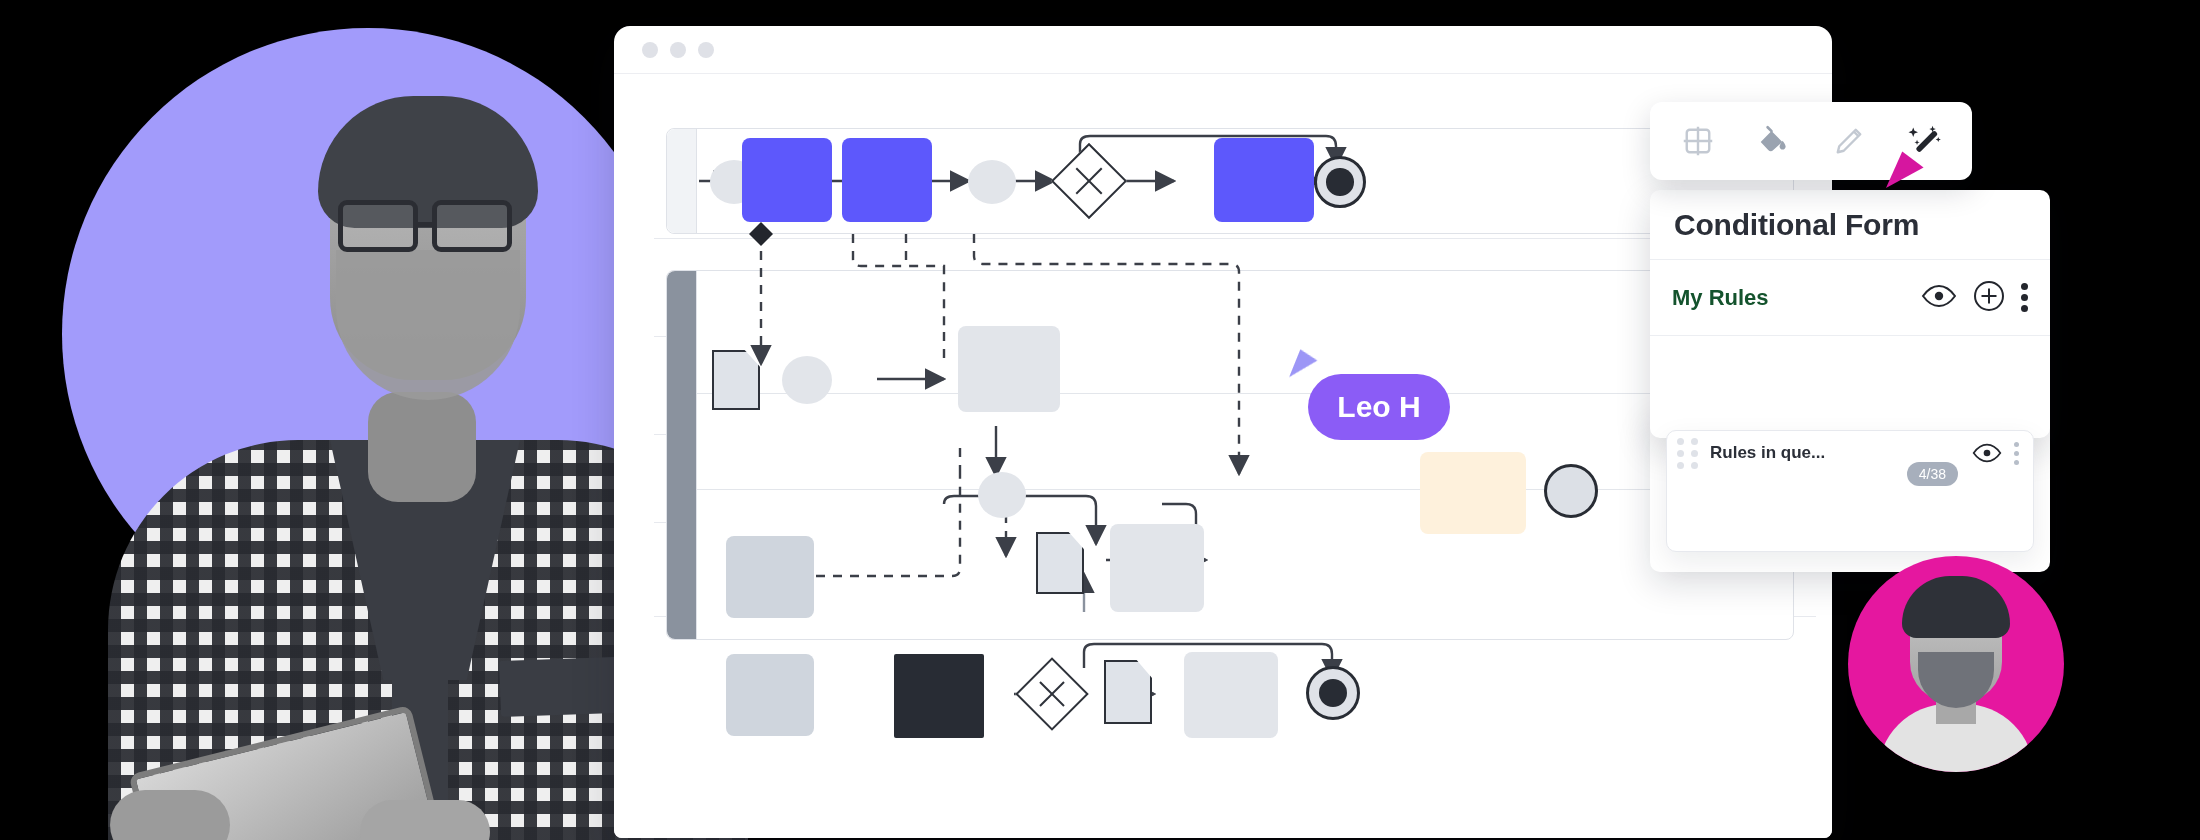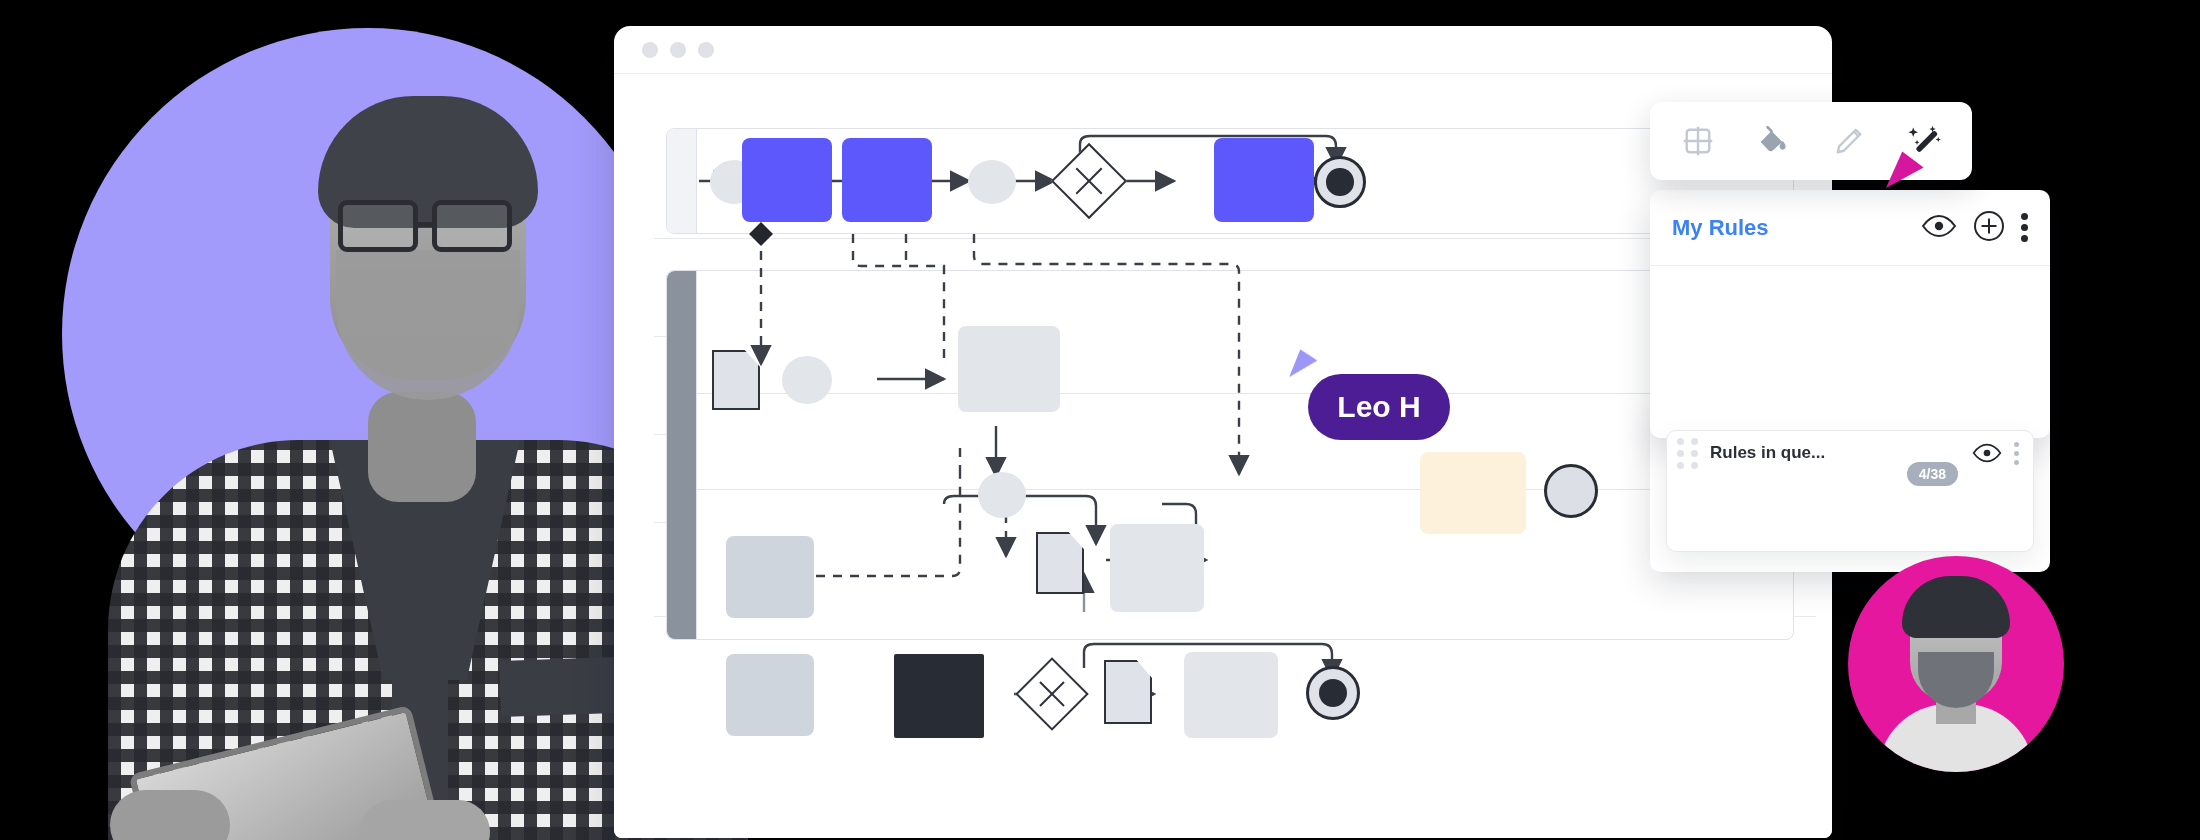--- a/index.html
+++ b/index.html
@@ -109,21 +109,21 @@
   .gw .x2 { top: 50%; left: 14%; height: 2px; width: 72%; margin-top: -1px; }
 
   
   svg.flow { position: absolute; left: 0; top: 0; width: 100%; height: 100%; overflow: visible; pointer-events: none; }
 
   
   .cursor-tag {
     position: absolute; display: flex; align-items: center; justify-content: center;
     border-radius: 999px; color: #fff; font-weight: 700; white-space: nowrap;
   }
-  .cursor-leo { left: 694px; top: 300px; width: 142px; height: 66px; background: #4c1d95; font-size: 30px; z-index: 30; }
+  .cursor-leo { left: 694px; top: 300px; width: 142px; height: 66px; background: #8b5cf6; font-size: 30px; z-index: 30; }
   .cursor-arrow { position: absolute; z-index: 31; width: 0; height: 0; }
   .arrow-leo {
     left: 680px; top: 278px;
     border-left: 20px solid #9C96F6; border-bottom: 26px solid transparent; border-top: 4px solid transparent;
     transform: rotate(22deg);
     filter: drop-shadow(0 0 0 #fff);
   }
   .arrow-leo::after {
     content:""; position:absolute; left:-24px; top:-6px; width:30px; height:36px;
   }
@@ -137,37 +137,37 @@
   .tb-btn { width: 54px; height: 54px; display: flex; align-items: center; justify-content: center; border-radius: 8px; }
 
   
   .side-panel {
     position: absolute; left: 1650px; top: 190px; width: 400px; height: 248px;
     background: #fff; border-radius: 10px; box-shadow: 0 12px 34px rgba(14,20,40,.18); z-index: 35;
     overflow: visible;
   }
   .sp-title { height: 70px; display: flex; align-items: center; padding: 0 24px; font-size: 30px; font-weight: 700; color: #2b2f38; letter-spacing: -.2px; white-space: nowrap; overflow: hidden; border-bottom: 1px solid #eceef2; }
   .sp-rules-bar { height: 76px; display: flex; align-items: center; padding: 0 22px; border-bottom: 1px solid #eceef2; }
-  .sp-rules-bar .lbl { font-size: 22px; font-weight: 700; color: #3b82f6; }
+  .sp-rules-bar .lbl { font-size: 22px; font-weight: 700; color: #14532d; }
   .sp-actions { margin-left: auto; display: flex; align-items: center; gap: 16px; }
 
   .rules-card {
     position: absolute; left: 1666px; top: 430px; width: 368px; height: 122px;
     background: #fff; border: 1px solid #e7e9ee; border-radius: 10px; z-index: 36;
     box-shadow: 0 10px 28px rgba(14,20,40,.08);
   }
   .panel-body-bg {
     position: absolute; left: 1650px; top: 410px; width: 400px; height: 162px;
     background: #fff; border-radius: 0 0 10px 10px; box-shadow: 0 12px 34px rgba(14,20,40,.14); z-index: 34;
   }
   .rule-row { display: flex; align-items: center; height: 44px; padding: 0 14px 0 10px; }
   .grip { display: grid; grid-template-columns: repeat(2, 7px); gap: 5px 7px; }
   .grip span { width: 7px; height: 7px; border-radius: 50%; background: #dfe2e8; }
   .rule-name { margin-left: 12px; font-size: 17px; font-weight: 600; color: #2b2f38; }
-  .badge { margin-left: auto; background: #A7AFBC; color: #fff; font-size: 14px; font-weight: 700; border-radius: 999px; padding: 4px 12px; margin-top: 41px; }
+  .badge { margin-left: auto; background: #A7AFBC; color: #fff; font-size: 14px; font-weight: 400; border-radius: 999px; padding: 4px 12px; margin-top: 41px; }
   .rule-sub { display: flex; align-items: center; height: 36px; padding-left: 44px; gap: 14px; }
   .rule-sub .txt { font-size: 17px; font-weight: 600; color: #2b2f38; }
   .kebab { display: flex; flex-direction: column; gap: 4px; }
   .kebab span { width: 5px; height: 5px; border-radius: 50%; background: #b7bec9; }
   .kebab.dark span { background: #23262d; width: 7px; height: 7px; gap: 5px; }
 
   
   .tom-pill {
     position: absolute; left: 1923px; top: 185px; width: 200px; height: 90px;
     background: #D6169F; border-radius: 999px; display: flex; align-items: center; justify-content: center;
@@ -370,20 +370,21 @@
         <path d="M17.4 2.4l.55 1.5 1.5.55-1.5.55-.55 1.5-.55-1.5-1.5-.55 1.5-.55z" fill="#23262d"></path>
         <path d="M21 9.4l.45 1.2 1.2.45-1.2.45-.45 1.2-.45-1.2-1.2-.45 1.2-.45z" fill="#23262d"></path>
         <path d="M7.6 11.2l.45 1.2 1.2.45-1.2.45-.45 1.2-.45-1.2-1.2-.45 1.2-.45z" fill="#23262d"></path>
       </svg>
     </div>
   </div>
 
   <div class="panel-body-bg"></div>
 
   <div class="side-panel">
+    <div class="sp-title">Conditional Form</div>
     <div class="sp-rules-bar">
       <span class="lbl">My Rules</span>
       <span class="sp-actions">
         <span>
           <svg width="36" height="26" viewBox="0 0 36 26" fill="none" stroke="#23262d" stroke-width="2">
             <path d="M2 13c5-7 11-10 16-10s11 3 16 10c-5 7-11 10-16 10S7 20 2 13z"></path>
             <circle cx="18" cy="13" r="4.2" fill="#23262d" stroke="none"></circle>
           </svg>
         </span>
         <span>

